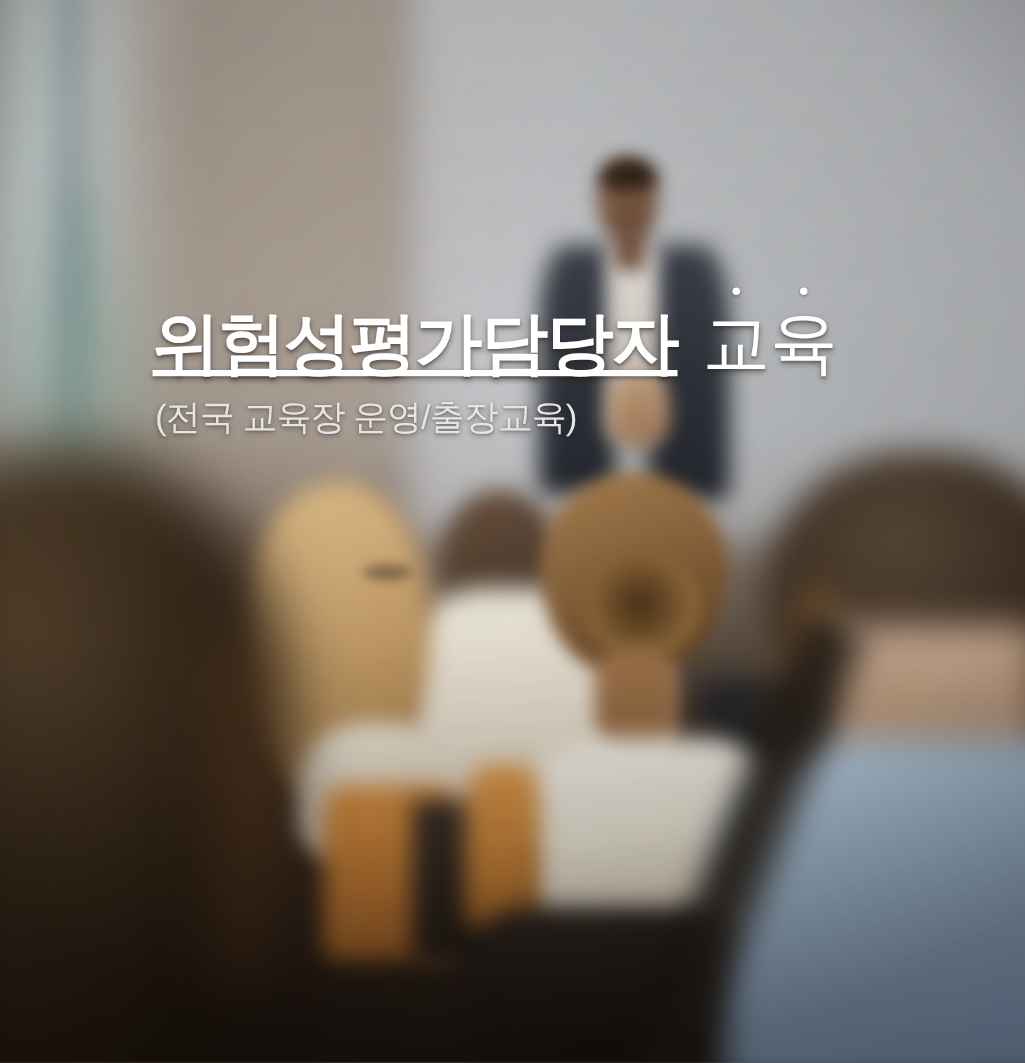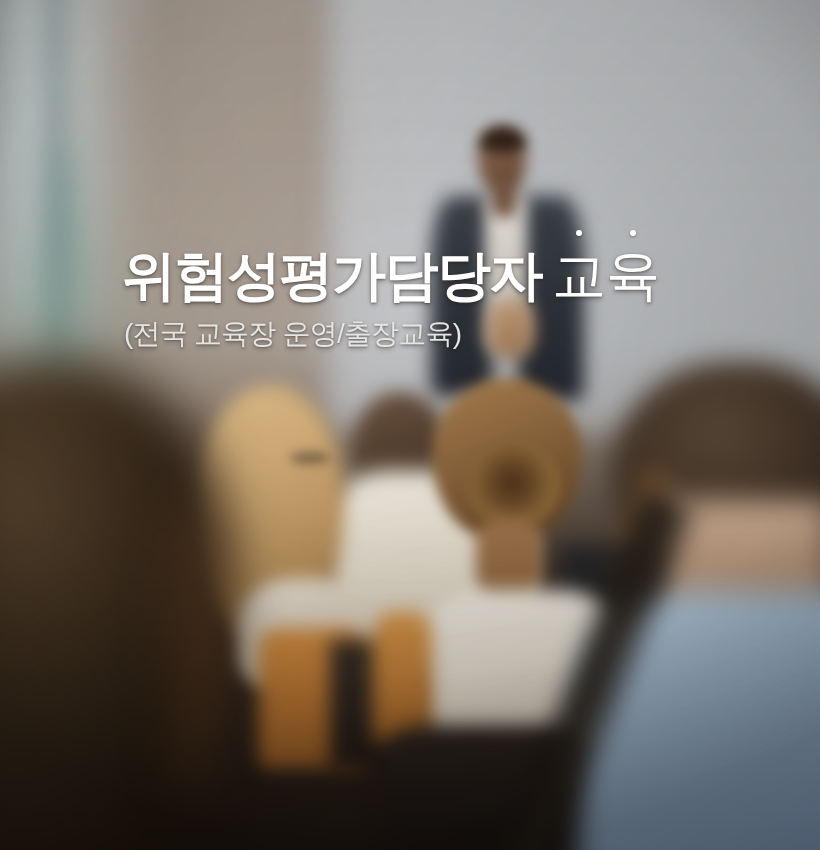--- a/index.html
+++ b/index.html
@@ -341,25 +341,25 @@
     margin: 0;
     color: #ffffff;
     font-size: 54px;
     line-height: 1.08;
     letter-spacing: -1.5px;
     white-space: nowrap;
     text-shadow:
       0 2px 5px rgba(40,34,28,0.45),
       0 1px 2px rgba(40,34,28,0.35);
   }
-  .headline .strong { font-weight: 700; }
+  .headline .strong { font-weight: 700; text-decoration: underline; }
   .headline .emph {
     font-weight: 400;
     letter-spacing: 0px;
-    margin-left: 10px;
+    margin-left: 20px;
   }
   .emph .dotchar {
     position: relative;
     display: inline-block;
   }
   .emph .dotchar::before {
     content: "";
     position: absolute;
     top: -0.30em;
     left: 50%;

